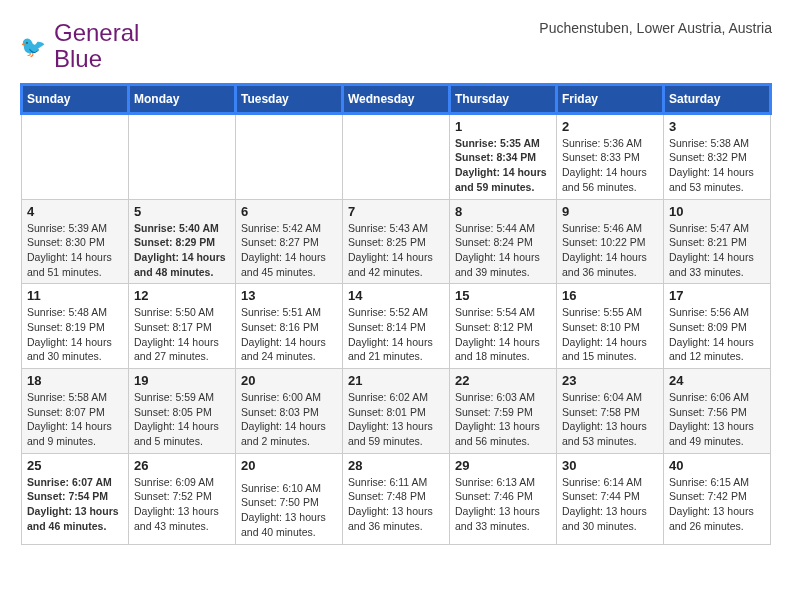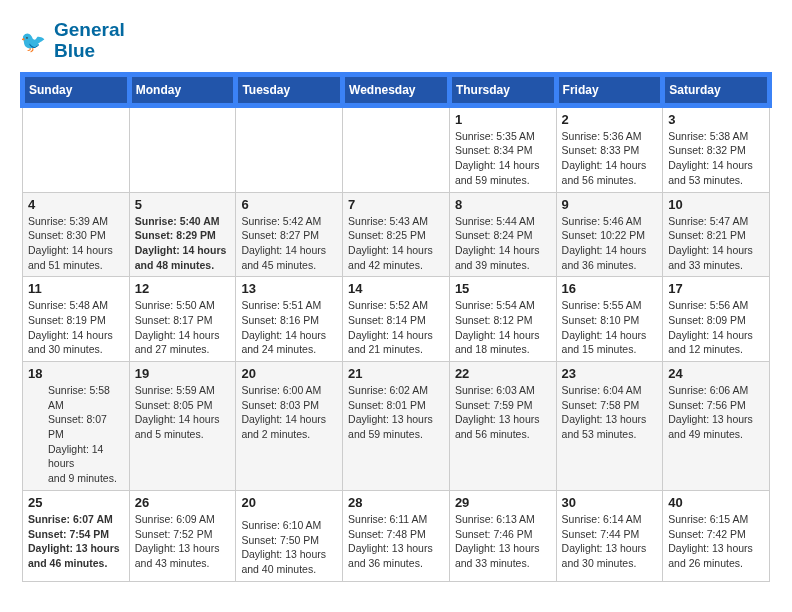--- a/index.html
+++ b/index.html
@@ -15,23 +15,23 @@
       justify-content: space-between;
       align-items: flex-start;
       margin-bottom: 10px;
     }
     .logo {
       display: flex;
       align-items: center;
       gap: 4px;
     }
     .logo-text {
-      font-size: 19px;
-      font-weight: bold;
-      color: #0369a1;
+      font-size: 24px;
+      font-weight: normal;
+      color: #701a75;
       line-height: 1.1;
     }
     .logo-bird {
       width: 30px;
       height: 30px;
     }
     .title-block {
       text-align: right;
     }
     .month-year {
@@ -48,21 +48,21 @@
       border-collapse: collapse;
       font-size: 11px;
     }
     .calendar th {
       background: #2255aa;
       color: #fff;
       padding: 6px 4px;
       text-align: left;
       font-size: 12px;
       font-weight: bold;
-      border: 5px solid #3b82f6;
+      border: 3px solid #3b82f6;
     }
     .calendar td {
       border: 1px solid #ccc;
       vertical-align: top;
       padding: 4px 5px;
       width: 107px;
       min-height: 80px;
       background: #fff;
     }
     .calendar tr:nth-child(even) td {
@@ -91,20 +91,21 @@
   <div class="logo">
     <svg class="logo-bird" viewBox="0 0 40 40">
       <text x="0" y="30" font-size="28" fill="#2255aa">🐦</text>
     </svg>
     <div class="logo-text">
       <div>General</div>
       <div>Blue</div>
     </div>
   </div>
   <div class="title-block">
+    <div class="location">Puchenstuben, Lower Austria, Austria</div>
   </div>
 </div>
 
 <table class="calendar">
   <thead>
     <tr>
     <th>Sunday</th>
         <th>Monday</th>
         <th>Tuesday</th>
         <th>Wednesday</th>
@@ -114,21 +115,21 @@
       </tr>
   </thead>
   <tbody id="calendar-body">
   <tr>
         <td class="empty-cell"></td>
         <td class="empty-cell"></td>
         <td class="empty-cell"></td>
         <td class="empty-cell"></td>
         <td>
           <span class="day-num">1</span>
-          <div class="day-info" style="white-space: pre-line;">Sunrise: 5:35 AM
+          <div class="day-info" style="white-space: pre-line; font-weight: bold;">Sunrise: 5:35 AM
 Sunset: 8:34 PM
 Daylight: 14 hours
 and 59 minutes.</div>
         </td>
         <td>
           <span class="day-num">2</span>
           <div class="day-info" style="white-space: pre-line;">Sunrise: 5:36 AM
 Sunset: 8:33 PM
 Daylight: 14 hours
 and 56 minutes.</div>
@@ -239,21 +240,21 @@
           <span class="day-num">17</span>
           <div class="day-info" style="white-space: pre-line;">Sunrise: 5:56 AM
 Sunset: 8:09 PM
 Daylight: 14 hours
 and 12 minutes.</div>
         </td>
       </tr>
       <tr>
         <td>
           <span class="day-num">18</span>
-          <div class="day-info" style="white-space: pre-line; margin-left: 20px;">Sunrise: 5:58 AM
+          <div class="day-info" style="white-space: pre-line;">Sunrise: 5:58 AM
 Sunset: 8:07 PM
 Daylight: 14 hours
 and 9 minutes.</div>
         </td>
         <td>
           <span class="day-num">19</span>
           <div class="day-info" style="white-space: pre-line;">Sunrise: 5:59 AM
 Sunset: 8:05 PM
 Daylight: 14 hours
 and 5 minutes.</div>

